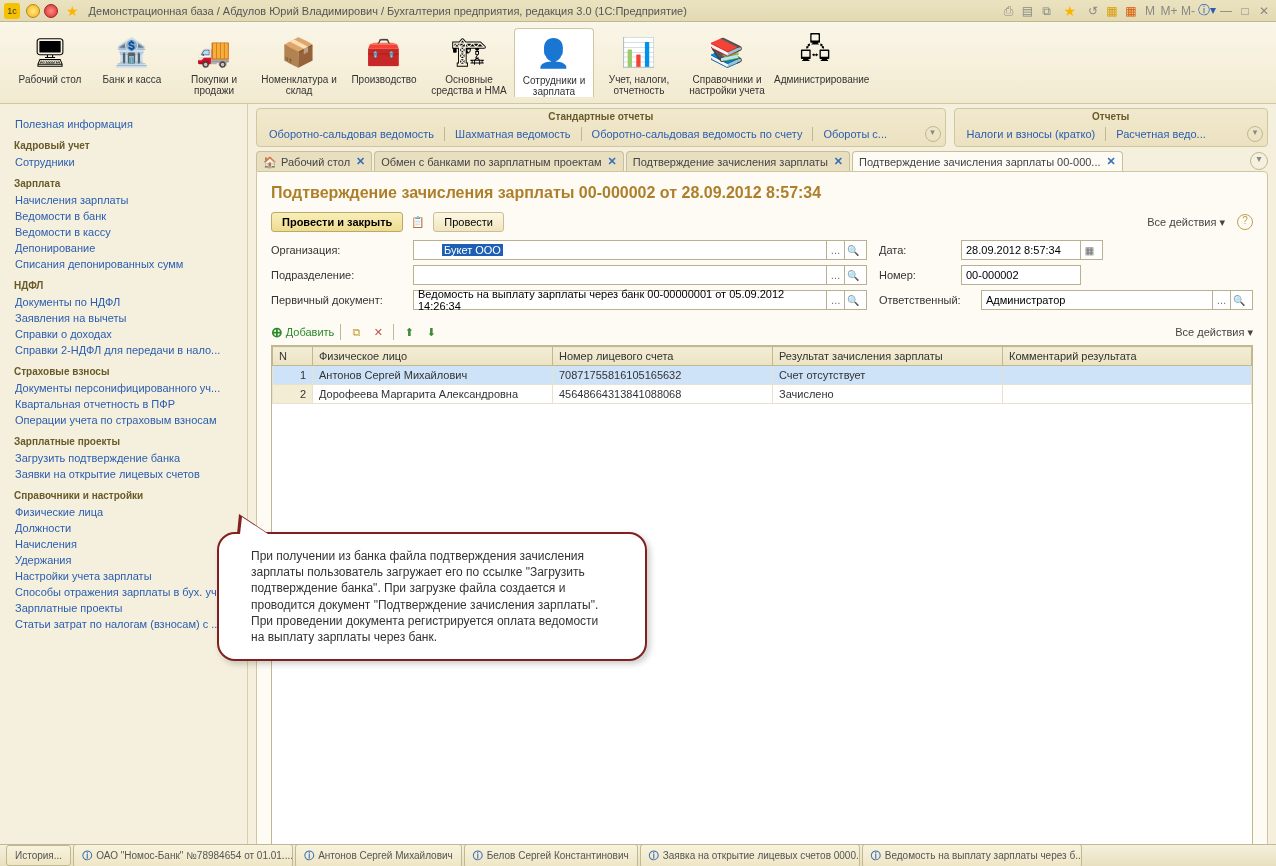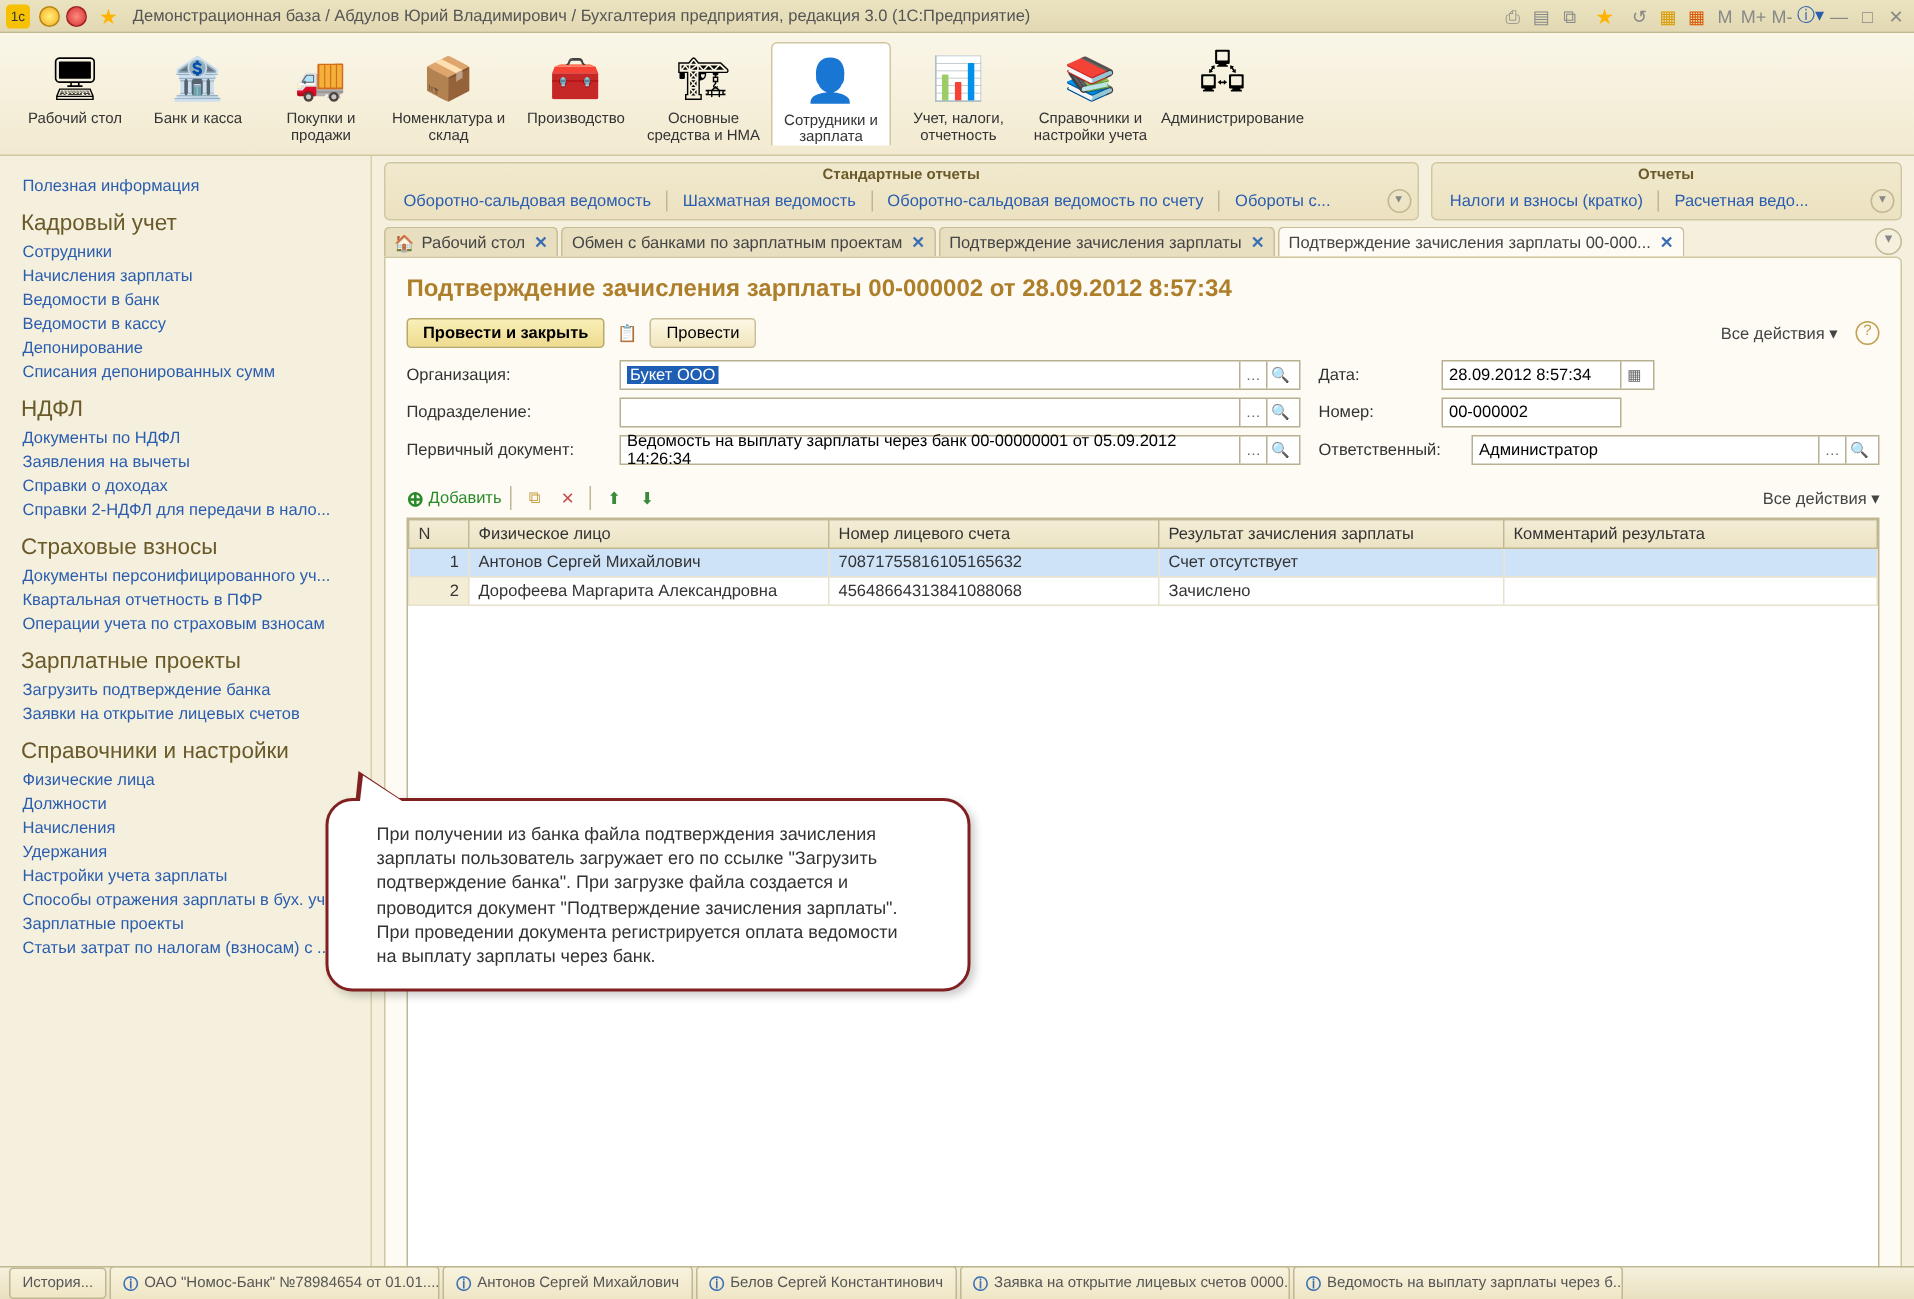--- a/index.html
+++ b/index.html
@@ -19,21 +19,21 @@
   
   .toolbar { height:82px; background:linear-gradient(#faf6e8,#f2ead0); border-bottom:1px solid #d0c6a0; display:flex; padding:6px 10px; gap:2px;}
   .tool-item { width:80px; text-align:center; cursor:pointer; padding:4px 2px;}
   .tool-item.wide { width:86px;}
   .tool-item.active { background:#fff; border:1px solid #d0c6a0; border-bottom:none; border-radius:4px 4px 0 0;}
   .tool-icon { width:40px; height:40px; margin:0 auto 2px; display:flex; align-items:center; justify-content:center; font-size:28px;}
   .tool-label { font-size:10px; color:#333; line-height:11px; display:block;}
   
   .sidebar { width:248px; background:#f5f0dd; padding:12px 0 0 0; overflow-y:auto; border-right:1px solid #d8cfa8;}
   .sb-link { display:block; color:#2a5db0; font-size:11px; padding:2px 15px; cursor:pointer;}
-  .sb-head { display:block; color:#6a5a2a; font-weight:normal; font-size:15px; padding:8px 14px 3px;}
+  .sb-head { display:block; color:#6a5a2a; font-weight:bold; font-size:10px; padding:8px 14px 3px;}
   
   .content { flex:1; display:flex; flex-direction:column; background:#f5f0dd;}
   
   .report-bar { display:flex; gap:8px; padding:4px 8px 0; align-items:flex-start;}
   .report-group { flex:1; background:linear-gradient(#f1e9ce,#ece2c1); border:1px solid #d0c6a0; border-radius:4px;}
   .rg-title { text-align:center; font-size:10px; color:#6a5a2a; padding:2px 0;font-weight:bold;}
   .rg-items { display:flex; padding:2px 4px 4px; gap:2px; align-items:center;}
   .rg-item { color:#2a5db0; font-size:11px; padding:2px 8px; cursor:pointer; white-space:nowrap;}
   .rg-sep { width:1px; height:14px; background:#c0b891;}
   .rg-drop { width:16px; height:16px; border:1px solid #c0b891; border-radius:8px; text-align:center; font-size:9px; margin-left:auto; color:#888;}
@@ -50,21 +50,21 @@
   .doc-toolbar { display:flex; align-items:center; gap:6px; margin-bottom:8px;}
   .btn { background:linear-gradient(#fdf8e4,#f0e5bd); border:1px solid #c9be97; border-radius:3px; padding:3px 10px; font-size:11px; cursor:pointer;}
   .btn.primary { background:linear-gradient(#f8efb8,#eedb8f); border-color:#b9a96a; font-weight:bold;}
   .btn-icon { width:18px; height:18px; display:inline-flex; align-items:center; justify-content:center; cursor:pointer;}
   .actions-link { margin-left:auto; color:#444; font-size:11px; cursor:pointer;}
   .help-icon { width:16px; height:16px; border:1px solid #c0a050; border-radius:8px; text-align:center; color:#c0a050; font-size:10px; margin-left:6px;}
   
   .form-row { display:flex; align-items:center; gap:12px; margin-bottom:5px;}
   .form-label { width:130px; font-size:11px; color:#333;}
   .form-input { height:20px; border:1px solid #b8b090; background:#fff; padding:0 4px; font-size:11px; display:flex; align-items:center; position:relative;}
-  .form-input .sel { background:#1e5fb3; color:#fff; padding:0 2px;}
+  .form-input .sel { background:#1e5fb3; color:#fff; padding:0 2px;margin-left:24px;}
   .input-btn { width:18px; height:18px; display:inline-flex; align-items:center; justify-content:center; border-left:1px solid #b8b090; color:#666; font-size:10px;}
   
   .grid-toolbar { display:flex; align-items:center; gap:4px; margin:8px 0 4px;}
   .add-btn { color:#2a8a2a; font-size:11px; cursor:pointer; display:flex; align-items:center; gap:3px;}
   .add-icon{ color:#2a8a2a; font-size:14px; font-weight:bold;}
   .grid-sep { width:1px; height:16px; background:#c0b891; margin:0 2px;}
   
   .grid { border:1px solid #c0b891; flex:1; background:#fff; min-height:200px;}
   .grid table { width:100%; border-collapse:collapse; font-size:11px;}
   .grid th { background:linear-gradient(#f3edd6,#ece3c3); border:1px solid #c0b891; padding:3px 6px; text-align:left; font-weight:normal; color:#333;}
@@ -151,20 +151,21 @@
     </div>
 </div>
 
 <div class="main-area">
 
   <div class="sidebar">
     <span class="sb-link">Полезная информация</span>
     <div id="sidebar-groups">
         <span class="sb-head">Кадровый учет</span>
         <span class="sb-link">Сотрудники</span>
+        <span class="sb-head">Зарплата</span>
         <span class="sb-link">Начисления зарплаты</span>
         <span class="sb-link">Ведомости в банк</span>
         <span class="sb-link">Ведомости в кассу</span>
         <span class="sb-link">Депонирование</span>
         <span class="sb-link">Списания депонированных сумм</span>
         <span class="sb-head">НДФЛ</span>
         <span class="sb-link">Документы по НДФЛ</span>
         <span class="sb-link">Заявления на вычеты</span>
         <span class="sb-link">Справки о доходах</span>
         <span class="sb-link">Справки 2-НДФЛ для передачи в нало...</span>

